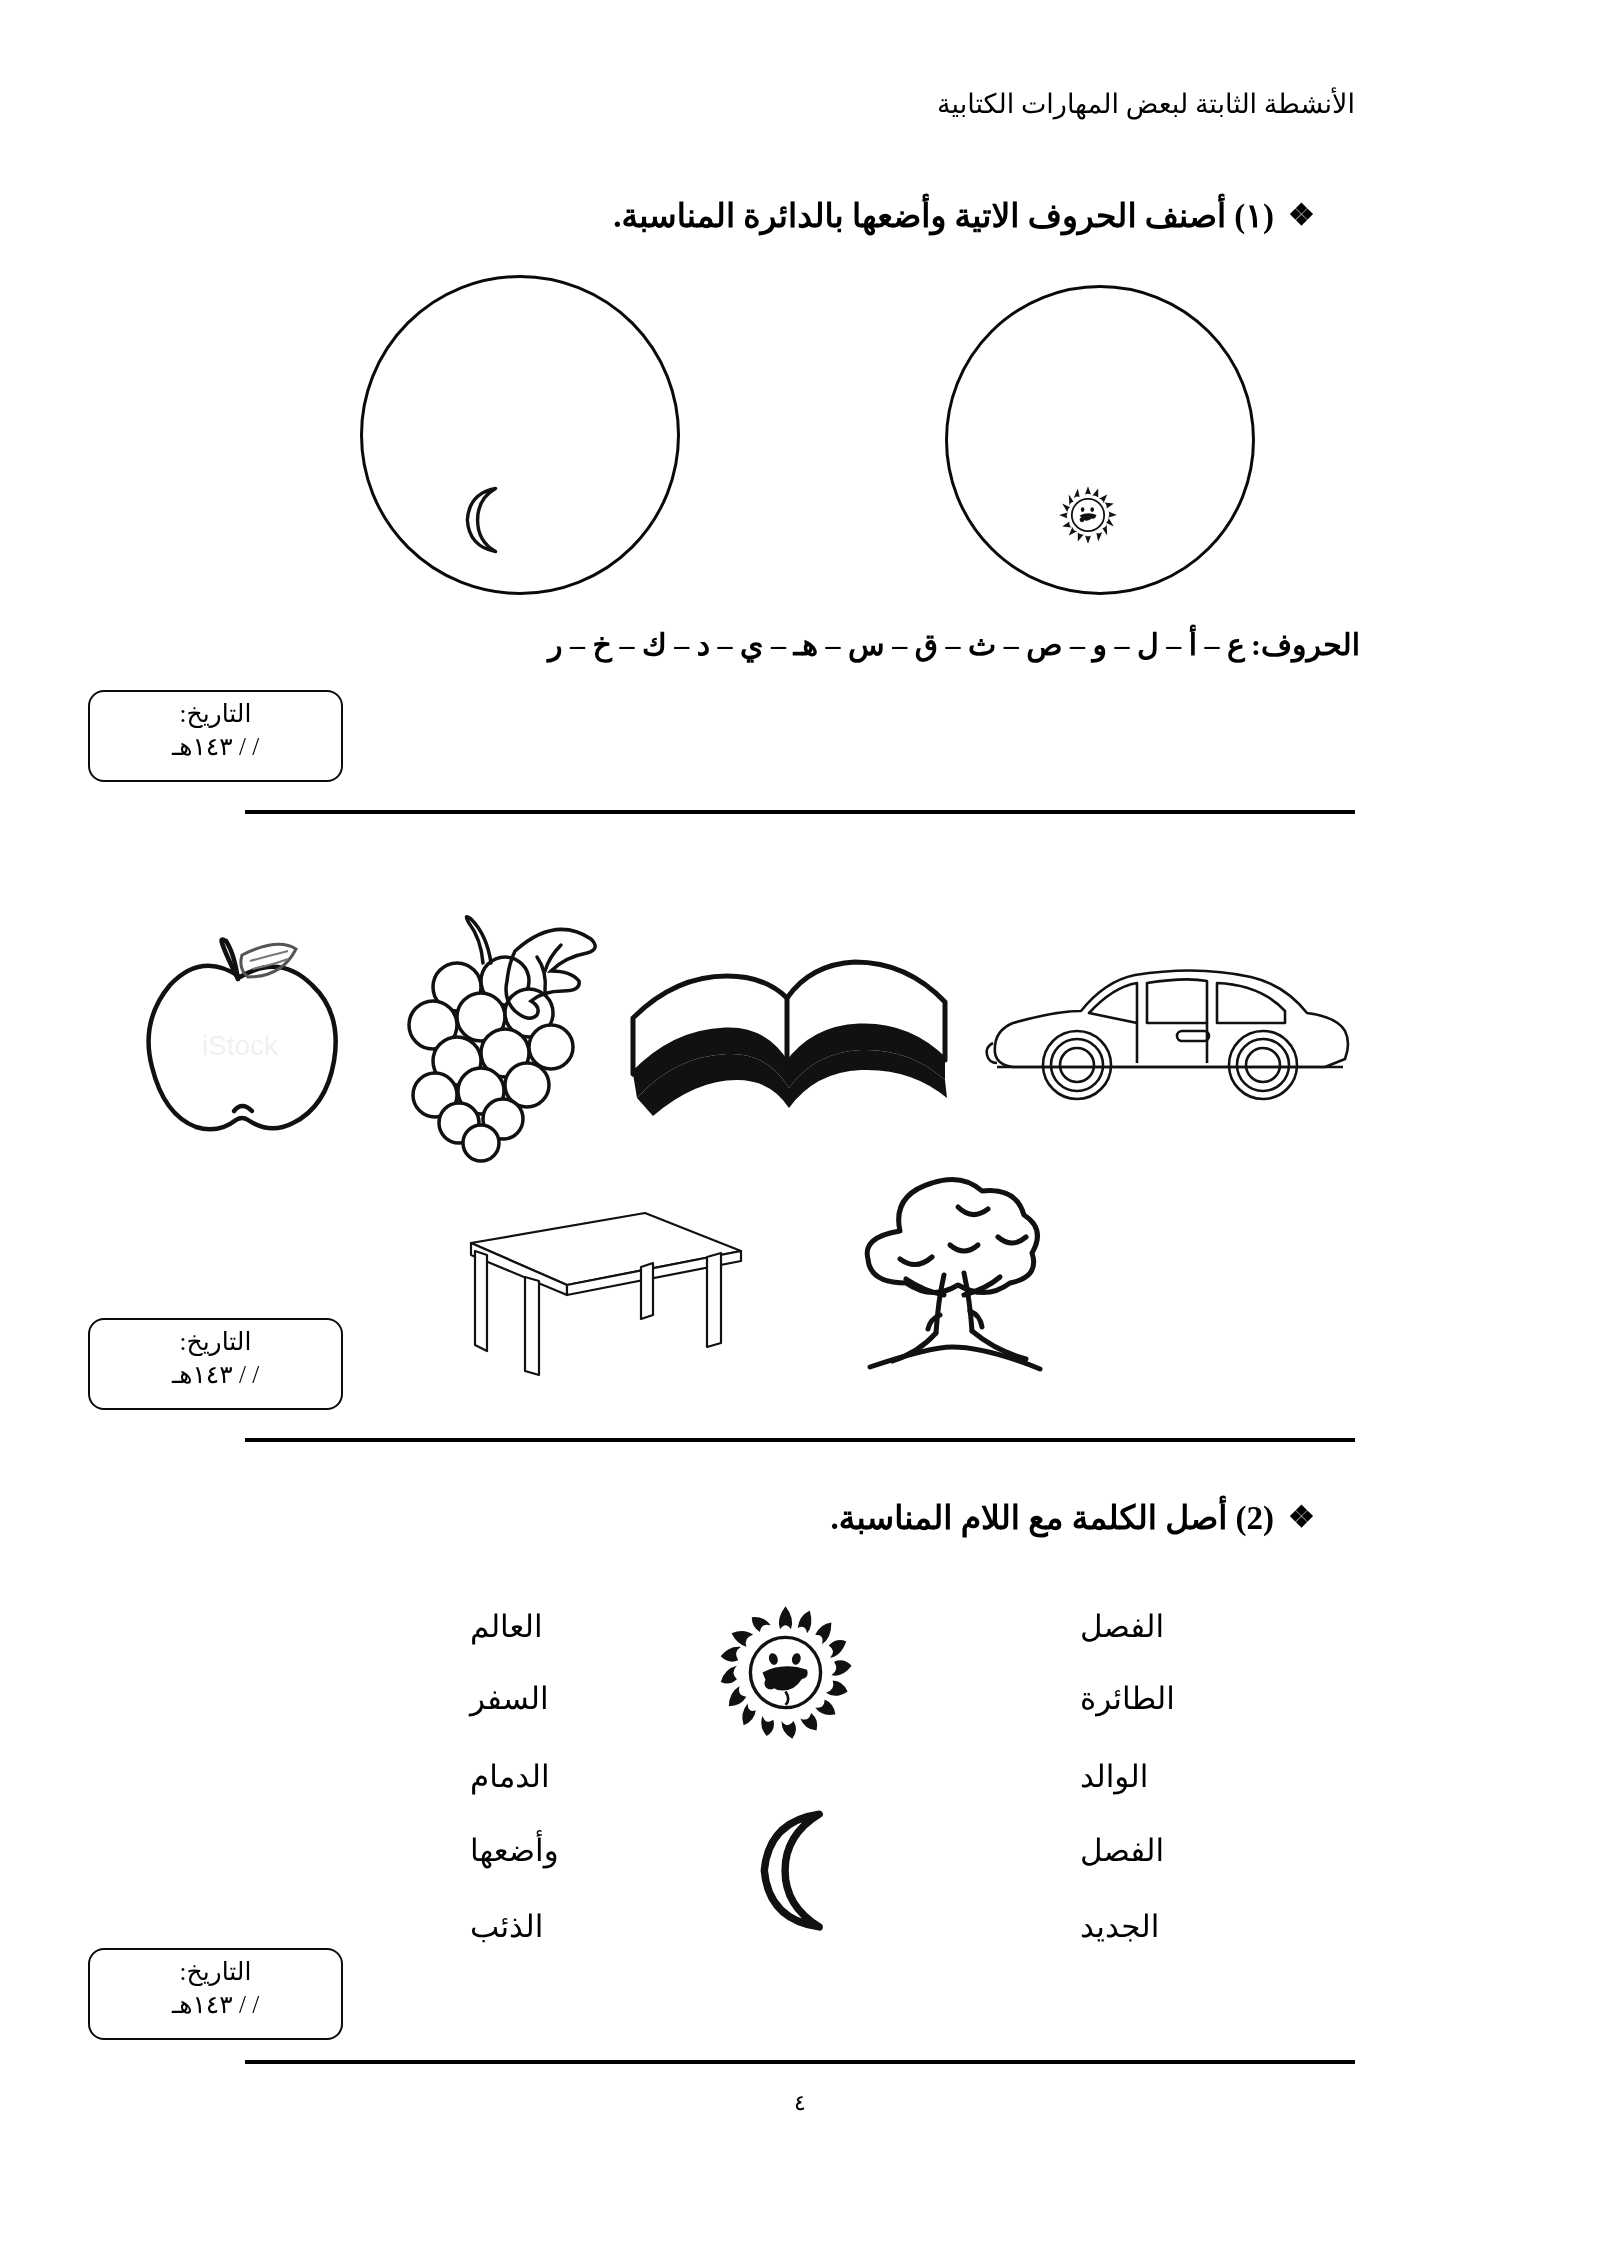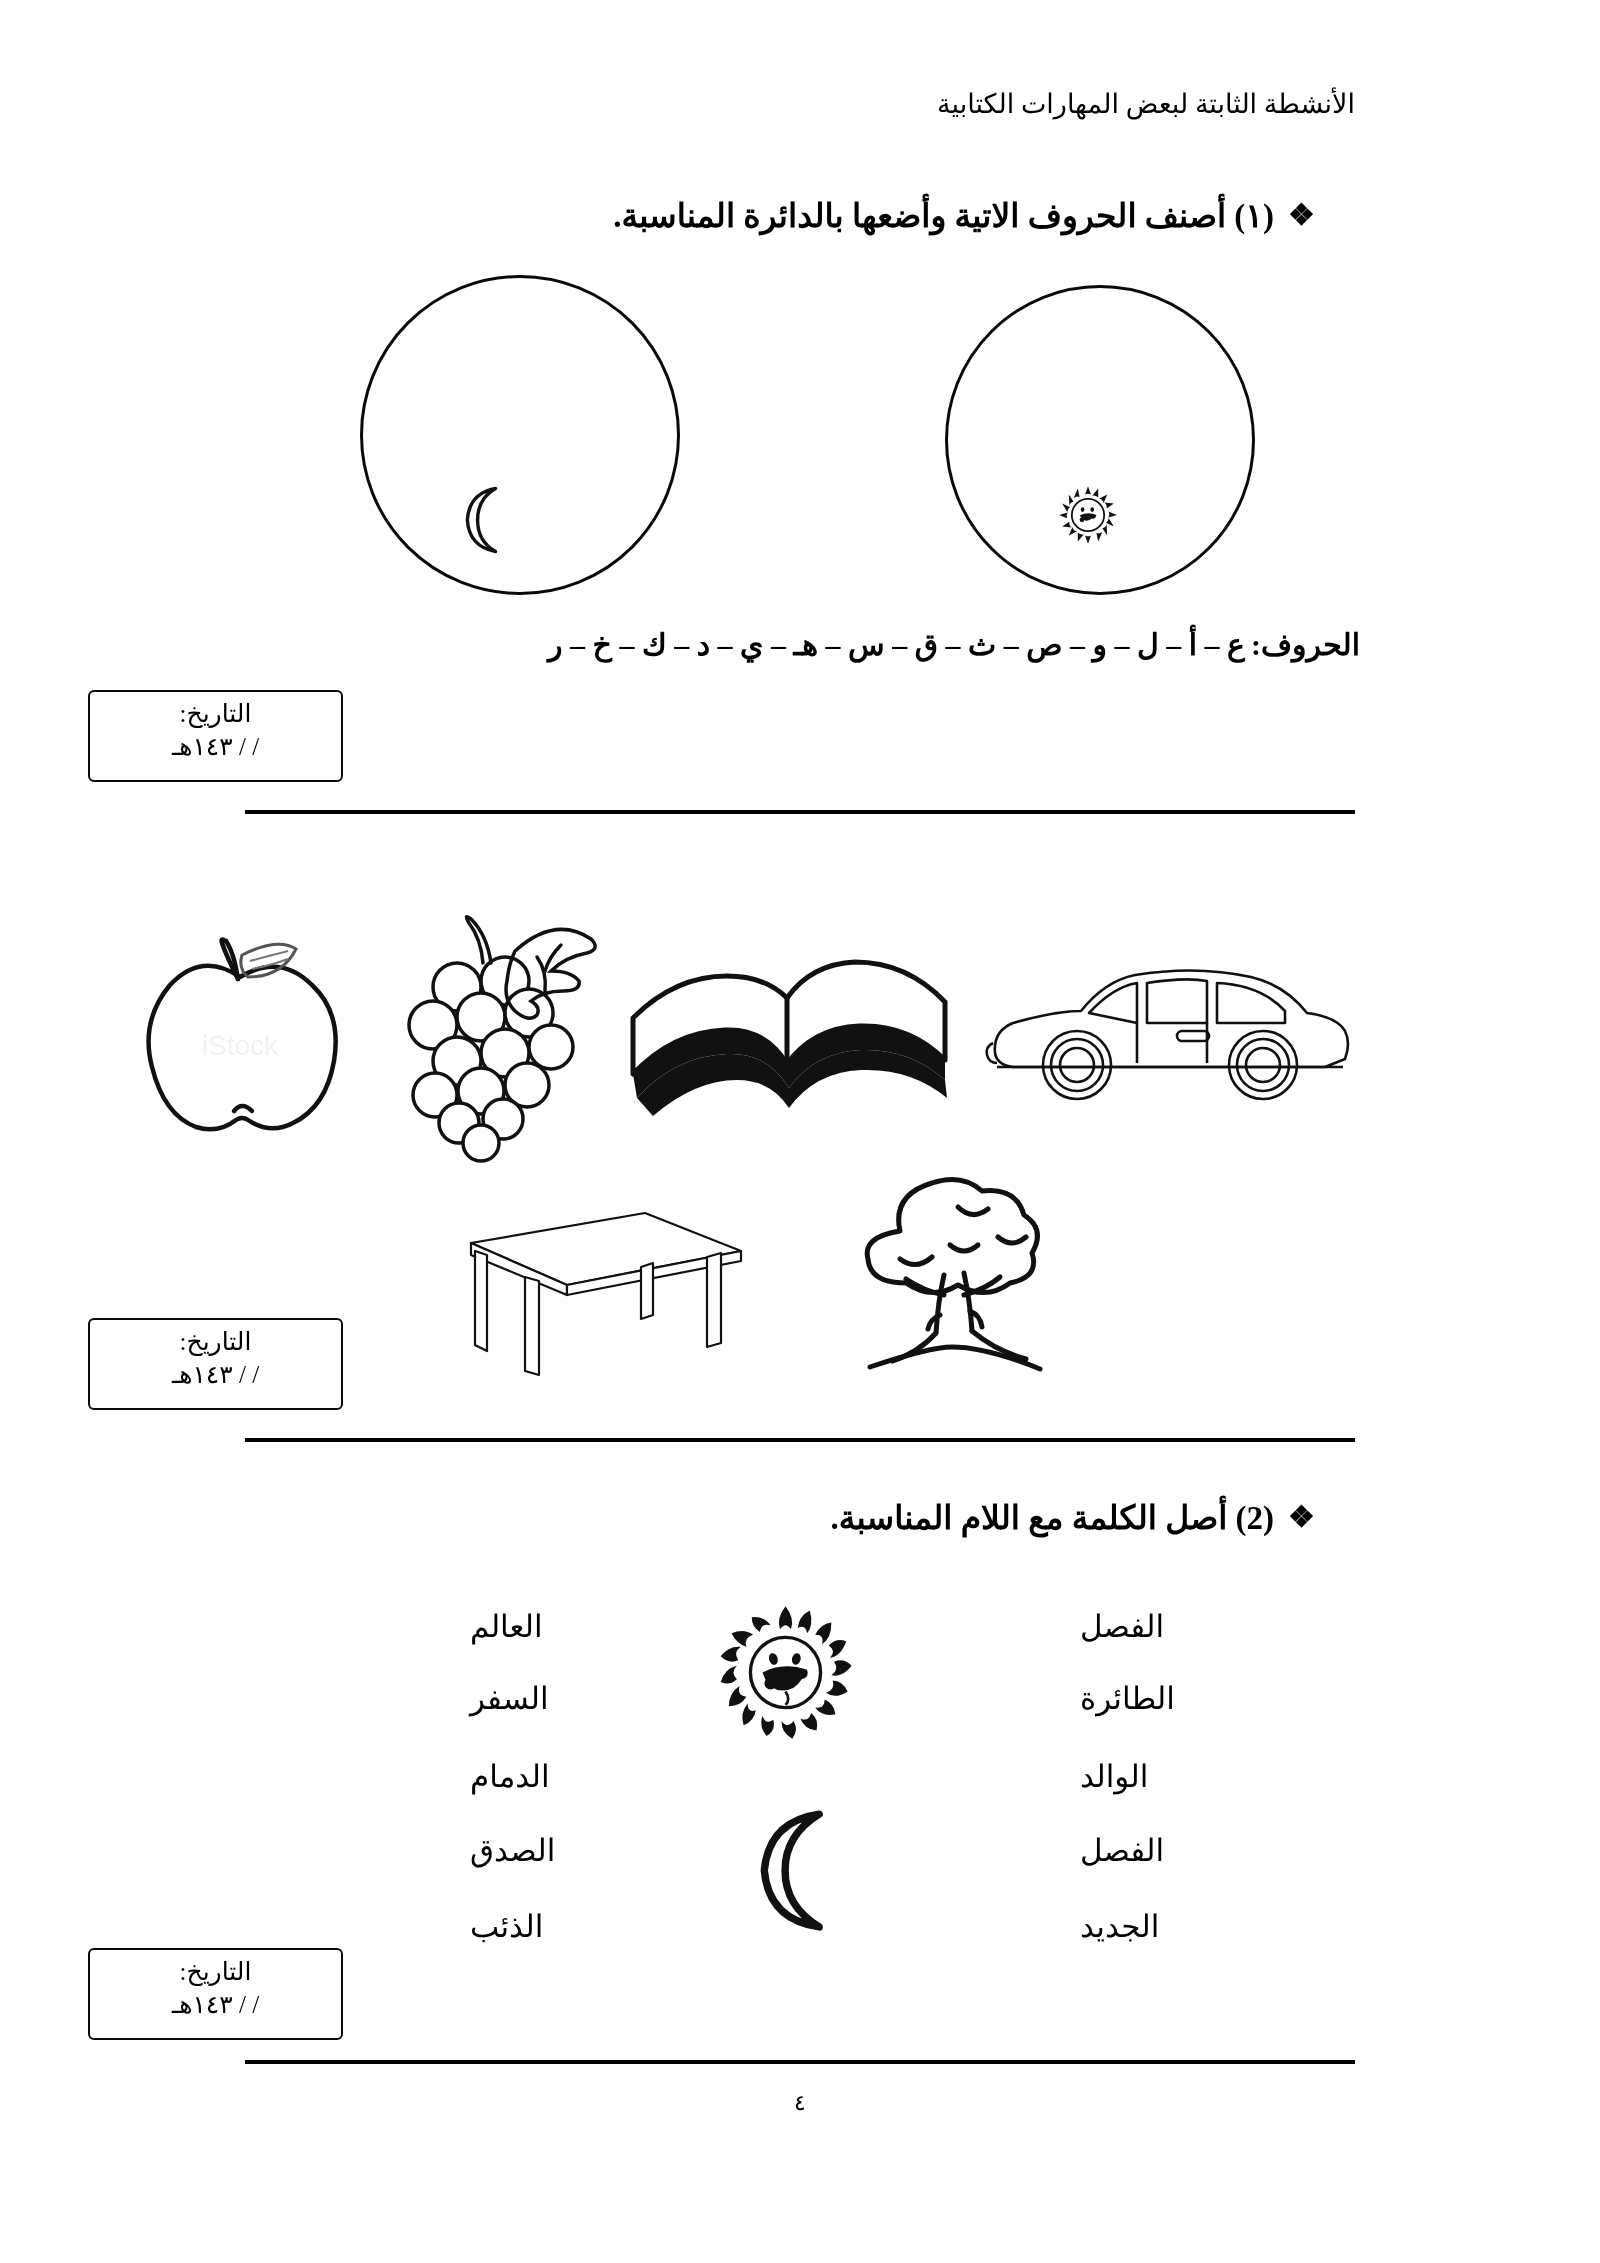--- a/index.html
+++ b/index.html
@@ -51,21 +51,21 @@
     font-size:30px;font-weight:bold;
     white-space:nowrap;direction:rtl;
   }
   .letters-line .lbl{margin-left:6px;}
 
   
   .date-box{
     position:absolute;
     width:255px;height:92px;
     border:2.5px solid #0c0c0c;
-    border-radius:6px;
+    border-radius:16px;
     box-sizing:border-box;
     direction:rtl;
     text-align:center;
     font-size:25px;
     line-height:1.15;
     padding-top:8px;
   }
   .date-box .d-label{display:block;font-size:25px;}
   .date-box .d-value{display:block;font-size:25px;margin-top:4px;letter-spacing:2px;}
 
@@ -289,21 +289,21 @@
 
   <div class="word" style="right:350px;top:1608px;">الفصل</div>
   <div class="word" style="right:350px;top:1680px;">الطائرة</div>
   <div class="word" style="right:350px;top:1758px;">الوالد</div>
   <div class="word" style="right:350px;top:1832px;">الفصل</div>
   <div class="word" style="right:350px;top:1908px;">الجديد</div>
 
   <div class="word" style="left:470px;top:1608px;">العالم</div>
   <div class="word" style="left:470px;top:1680px;">السفر</div>
   <div class="word" style="left:470px;top:1758px;">الدمام</div>
-  <div class="word" style="left:470px;top:1832px;">الصدق</div>
+  <div class="word" style="left:470px;top:1832px;">وأضعها</div>
   <div class="word" style="left:470px;top:1908px;">الذئب</div>
 
   <div class="pic" style="left:718px;top:1605px;">
     <svg width="135" height="135" viewBox="0 0 100 100" aria-hidden="true">
       <g fill="#111">
         <g>
           <path d="M50 1 Q57 10 54 18 Q50 12 46 18 Q43 10 50 1 Z"></path>
           <path d="M68 4 Q71 15 66 21 Q65 14 59 17 Q60 8 68 4 Z"></path>
           <path d="M84 13 Q84 25 77 29 Q79 22 72 22 Q76 14 84 13 Z"></path>
           <path d="M95 27 Q91 38 83 39 Q88 34 82 30 Q88 24 95 27 Z"></path>

